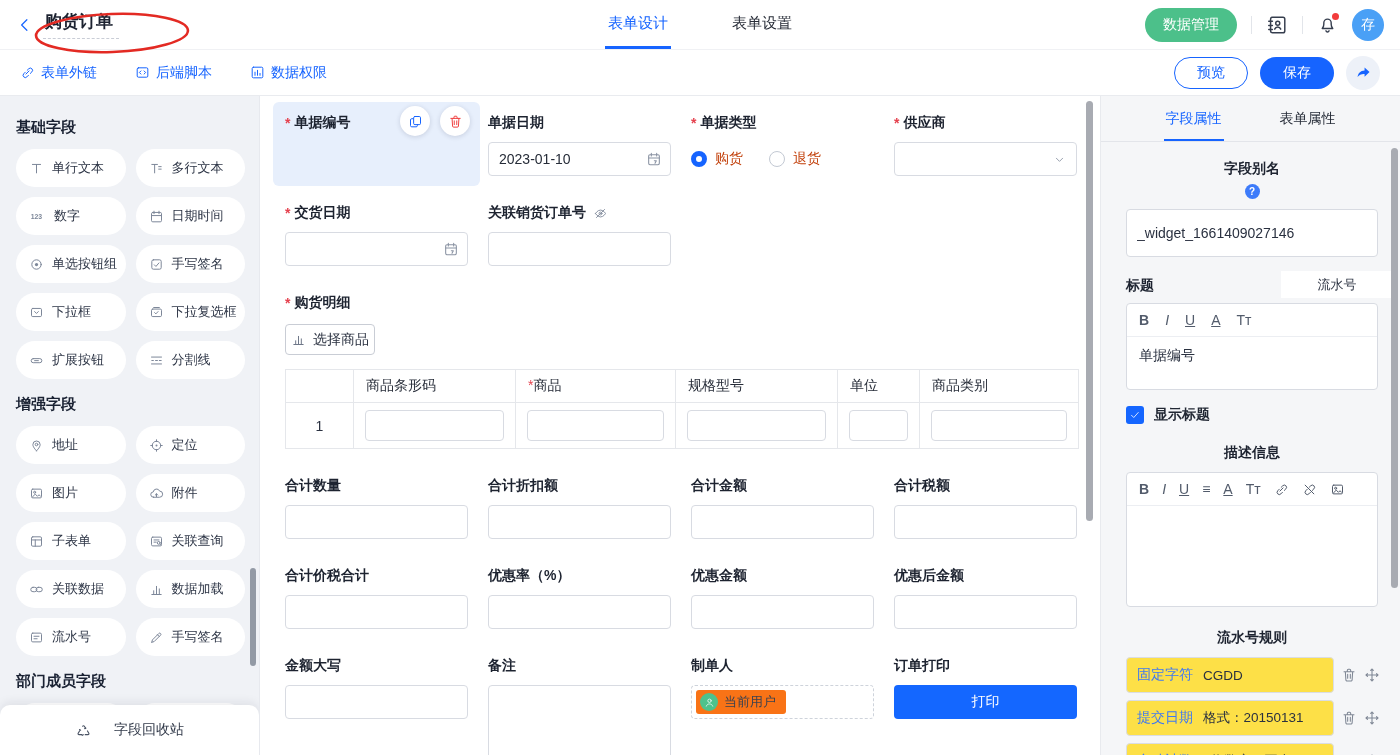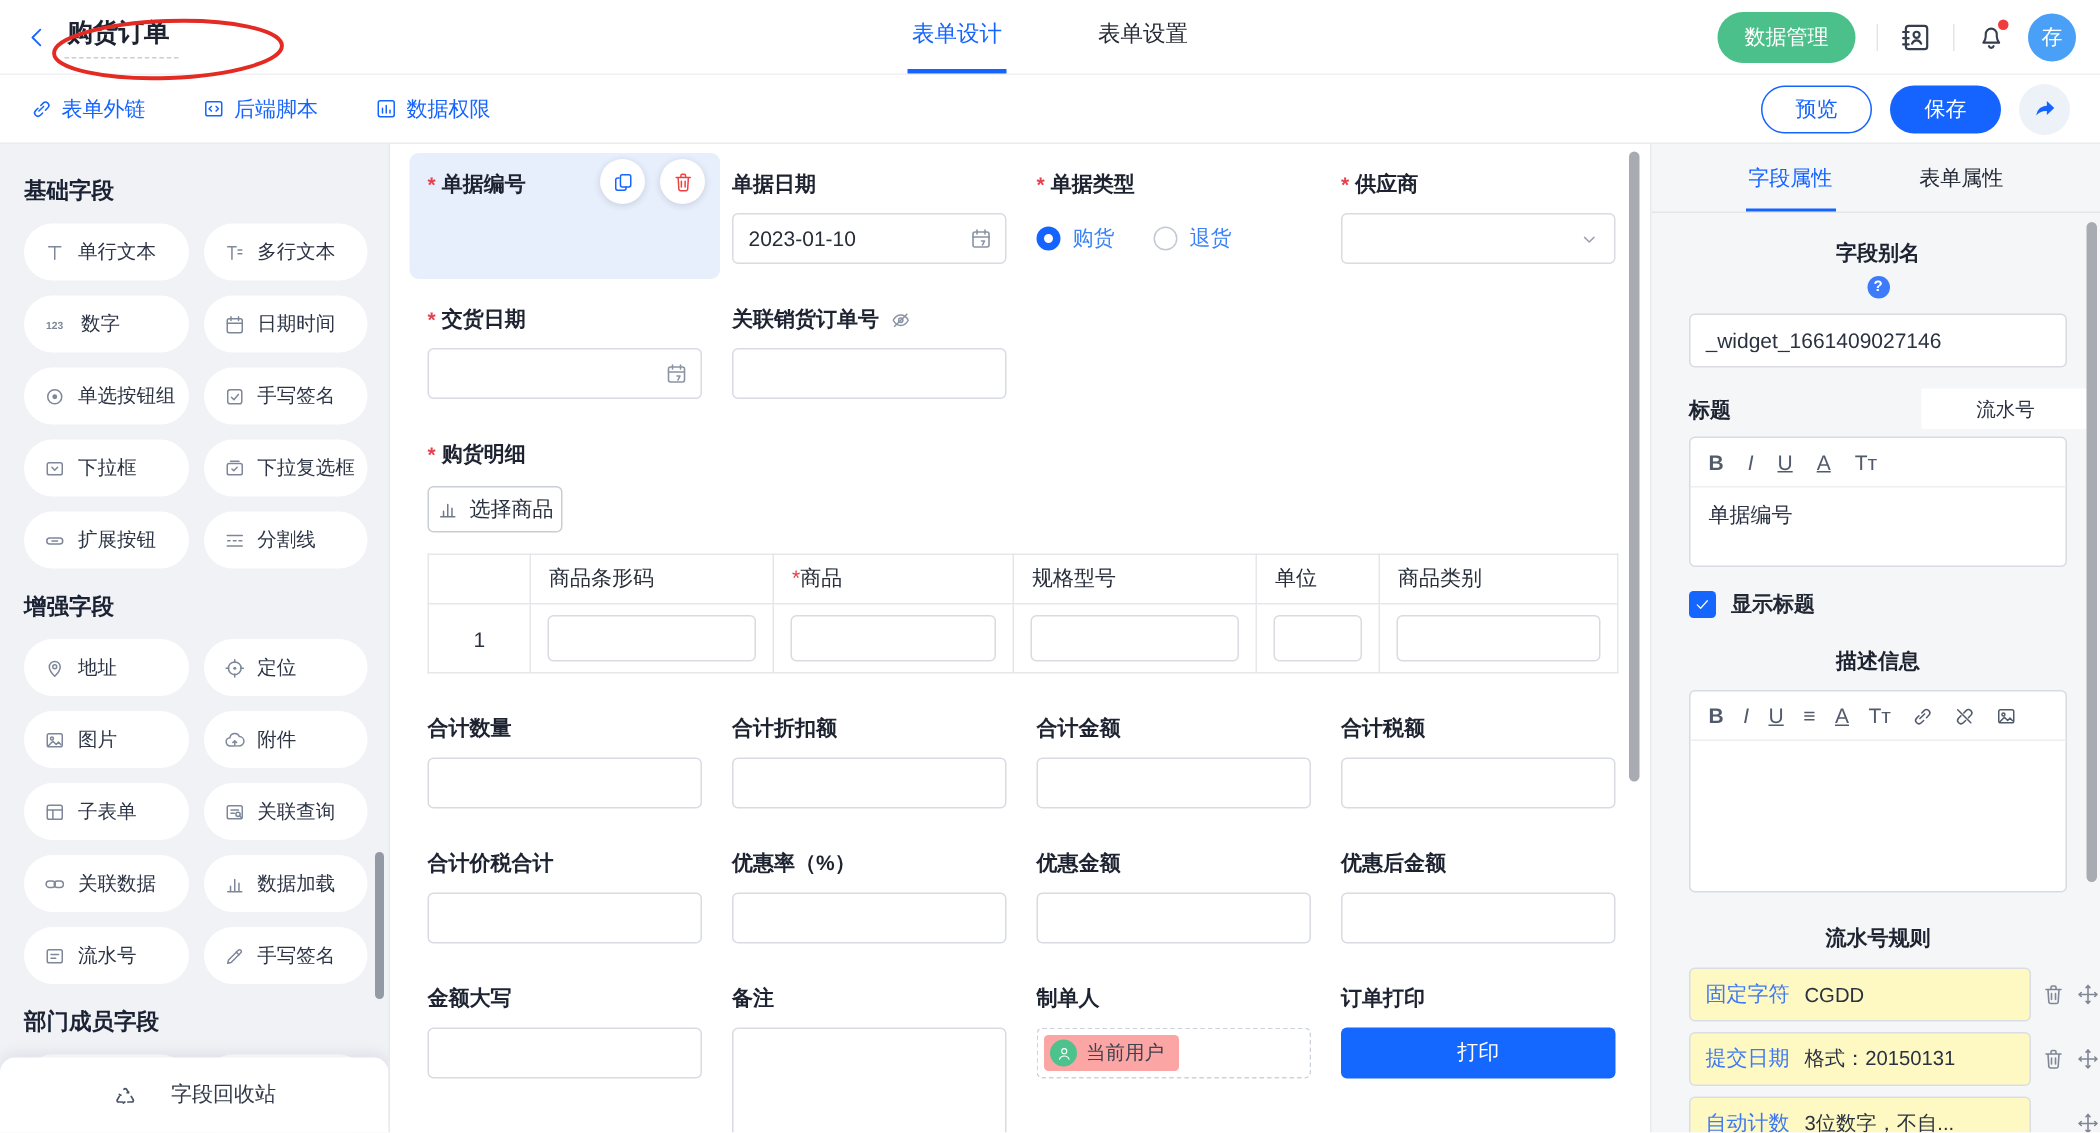--- a/index.html
+++ b/index.html
@@ -68,21 +68,21 @@
   .iwrap { position:relative; }
   .iwrap .finput { padding-right:30px; }
   .iwrap .ric { position:absolute; right:9px; top:9px; color:#8a93a3; }
   .sel-field { position:relative; background:#e7effc; border-radius:6px;
                margin:-12px -12px -10px -12px; padding:12px 12px 10px 12px; }
   .sel-field .finput { background:#f3f6fc; border-color:#dfe5f0; }
   .tools { position:absolute; top:4px; right:10px; display:flex; gap:10px; }
   .tool-c { width:30px; height:30px; border-radius:50%; background:#fff; box-shadow:0 1px 5px rgba(30,40,70,.16);
             display:flex; align-items:center; justify-content:center; cursor:pointer; }
   .radio-row { display:flex; align-items:center; gap:26px; height:34px; }
-  .ropt { display:flex; align-items:center; gap:8px; font-size:14px; font-weight:400; color:#3b82f6; cursor:pointer; }
+  .ropt { display:flex; align-items:center; gap:8px; font-size:14px; font-weight:400; color:#c2410c; cursor:pointer; }
   .rdot { width:16px; height:16px; border-radius:50%; flex:none; }
   .rdot.on { border:5px solid #1664ff; background:#fff; }
   .rdot.off { border:1.5px solid #c3c9d3; background:#fff; }
   .selbox { display:flex; align-items:center; justify-content:flex-end; height:34px; border:1px solid #d8dbe2;
             border-radius:4px; background:#fff; padding:0 9px; color:#9aa2af; cursor:pointer; }
   .detail { grid-column:1 / -1; }
   .goods-btn { display:inline-flex; align-items:center; gap:7px; border:1px solid #c9cdd5; border-radius:4px;
                height:31px; padding:0 5px; font-size:14px; color:#2a3140; background:#fff; cursor:pointer;
                margin:2px 0 14px; font-family:inherit; }
   .goods-btn .picon { color:#6f7889; }
@@ -90,55 +90,55 @@
   .dtab th, .dtab td { border:1px solid #e5e7eb; }
   .dtab th { height:33px; text-align:left; padding-left:12px; font-weight:400; font-size:14px; color:#272d39; background:#fff; }
   .dtab td { height:46px; }
   .dtab td.rn { text-align:center; font-size:14px; color:#2a3140; }
   .dtab td input { width:calc(100% - 22px); margin:0 11px; height:31px; border:1px solid #d8dbe2;
                    border-radius:4px; font-family:inherit; font-size:13px; padding:0 8px; }
   .remark-area { width:100%; height:92px; border:1px solid #d8dbe2; border-radius:4px; resize:none;
                  font-family:inherit; font-size:14px; padding:6px 10px; }
   .creator-box { border:1px dashed #ced3db; border-radius:4px; height:34px; display:flex; align-items:center;
                  padding:0 4px; background:#fff; }
-  .user-tag { display:inline-flex; align-items:center; gap:6px; background:#fca5a5; border-radius:3px;
+  .user-tag { display:inline-flex; align-items:center; gap:6px; background:#f97316; border-radius:3px;
               padding:3px 10px 3px 4px; font-size:13px; color:#3c424f; }
   .tag-av { width:18px; height:18px; border-radius:50%; background:#4ec28c; color:#fff;
             display:flex; align-items:center; justify-content:center; }
   .print-btn { width:100%; height:34px; background:#1467ff; border:none; border-radius:4px; color:#fff;
                font-size:14px; cursor:pointer; font-family:inherit; }
   .cv-thumb { position:absolute; right:7px; top:5px; width:7px; height:420px; border-radius:4px; background:#a8abb2; }
 
   
   .panel { width:300px; flex:none; background:#f5f6f8; border-left:1px solid #e8eaee; position:relative; overflow:hidden; }
   .p-tabs { height:46px; display:flex; justify-content:center; gap:54px; border-bottom:1px solid #e3e5ea; }
   .p-tab { line-height:44px; font-size:14px; color:#262c38; border-bottom:2px solid transparent; cursor:pointer; padding:0 2px; }
   .p-tab.active { color:#1664ff; border-color:#1664ff; }
   .p-body { padding:18px 22px 0 25px; }
   .p-label { display:flex; align-items:center; gap:6px; font-size:14px; font-weight:700; color:#1d2330; margin-bottom:10px;flex-direction:column; }
   .help-c { width:15px; height:15px; border-radius:50%; background:#3d7bfa; color:#fff; font-size:10px;
             display:flex; align-items:center; justify-content:center; font-weight:700; cursor:pointer; }
-  .p-input { width:100%; height:36px; border:1px solid #d8dbe2; border-radius:4px; background:#fff;
+  .p-input { width:100%; height:48px; border:1px solid #d8dbe2; border-radius:4px; background:#fff;
              font-size:14px; color:#2a3140; padding:0 10px; font-family:inherit; }
   .title-row { position:relative; display:flex; align-items:flex-end; margin:20px 0 8px; }
   .badge { position:absolute; right:-15px; bottom:-3px; width:112px; height:27px; line-height:27px;
            text-align:center; background:#fff; font-size:13px; color:#2a3140; cursor:pointer; }
   .editor { background:#fff; border:1px solid #d8dbe2; border-radius:4px; }
   .ed-tb { display:flex; align-items:center; gap:16px; padding:8px 12px; border-bottom:1px solid #eceef2;
            color:#525b6b; font-size:14px; }
   .edl { cursor:pointer; }
   .edl.b { font-weight:700; } .edl.i { font-style:italic; } .edl.u, .edl.a { text-decoration:underline; }
   .ed-ct { padding:10px 12px; font-size:14px; color:#2a3140; min-height:52px; }
   .ed-ct.tall { min-height:100px; }
   .chk-row { display:flex; align-items:center; gap:10px; margin:16px 0 20px; font-size:14px; font-weight:600; color:#222834; }
   .chk { width:18px; height:18px; border-radius:3px; background:#1566ff; display:flex; align-items:center;
          justify-content:center; cursor:pointer; flex:none; }
   .serial { margin-top:22px; }
   .rule-row { display:flex; align-items:center; gap:7px; margin-bottom:7px; margin-right:-16px; }
-  .rule-box { flex:none; width:228px; height:36px; background:#fef9c3; border:1px solid #dadde3; border-radius:4px;
+  .rule-box { flex:none; width:208px; height:36px; background:#fde047; border:1px solid #dadde3; border-radius:4px;
               display:flex; align-items:center; gap:10px; padding:12px 10px; cursor:pointer; overflow:hidden; white-space:nowrap; }
   .rule-type { color:#3e78f3; font-size:14px; flex:none; }
   .rule-val { color:#2a3140; font-size:13.5px; }
   .ric2 { color:#7f8795; cursor:pointer; flex:none; }
   .p-thumb { position:absolute; right:2px; top:52px; width:7px; height:440px; border-radius:4px; background:#a8abb2; }
 </style>
 </head>
 <body>
 
 <header class="hdr">

